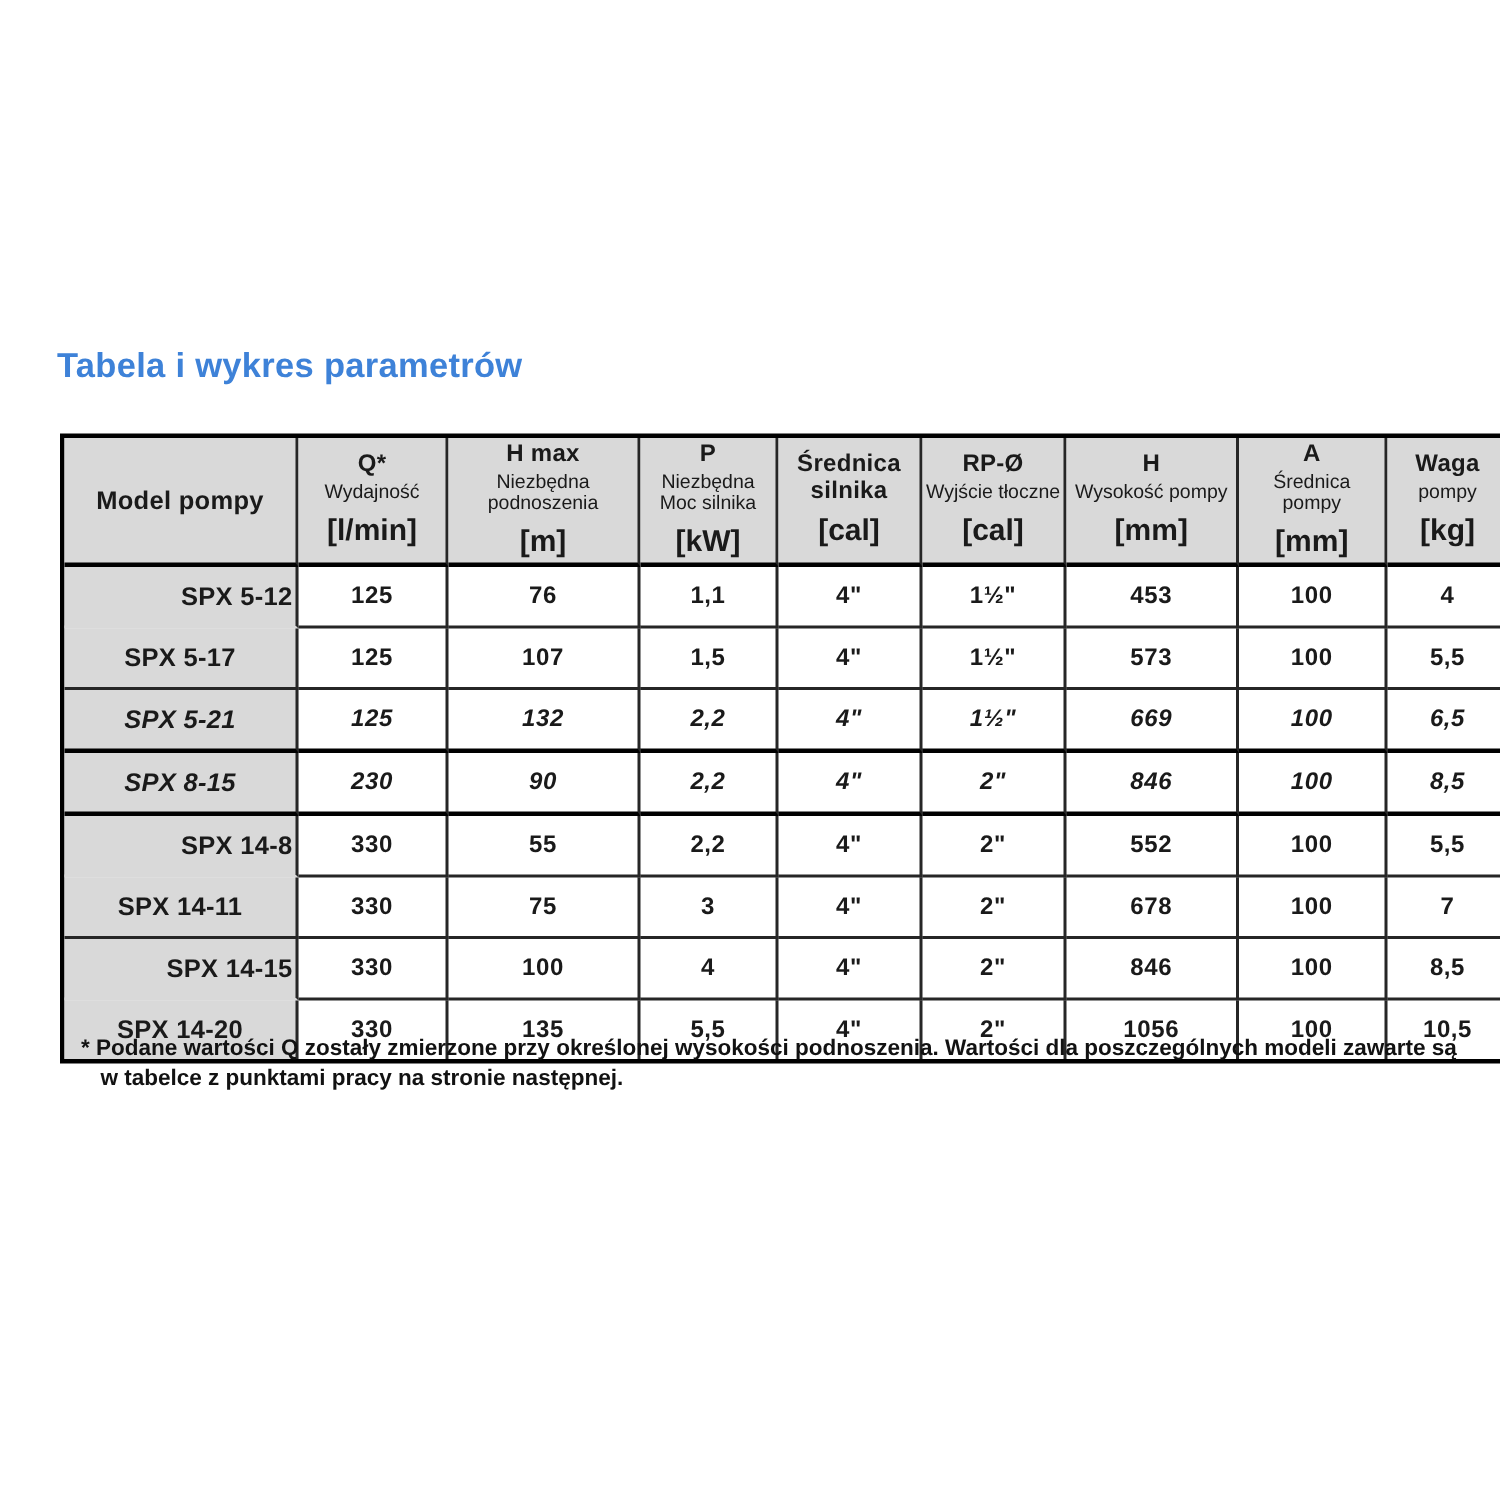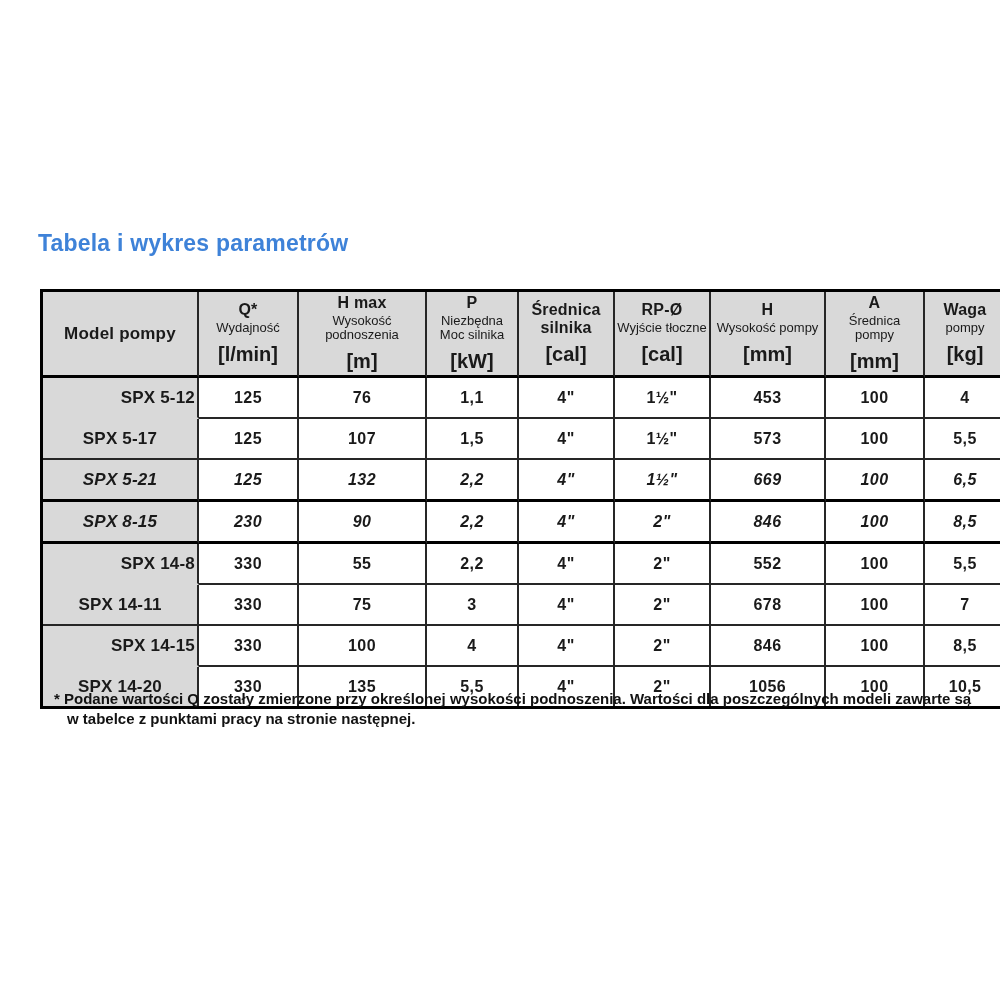--- a/index.html
+++ b/index.html
@@ -82,21 +82,21 @@
           <span class="h-title">Model pompy</span>
 
         </th>
         <th>
           <span class="h-title">Q*</span>
           <span class="h-sub">Wydajność</span>
           <span class="h-unit">[l/min]</span>
         </th>
         <th>
           <span class="h-title">H max</span>
-          <span class="h-sub">Wysokość podnoszenia</span>
+          <span class="h-sub">Niezbędna podnoszenia</span>
           <span class="h-unit">[m]</span>
         </th>
         <th>
           <span class="h-title">P</span>
           <span class="h-sub">Niezbędna Moc silnika</span>
           <span class="h-unit">[kW]</span>
         </th>
         <th>
           <span class="h-title">Średnica silnika</span>
 

